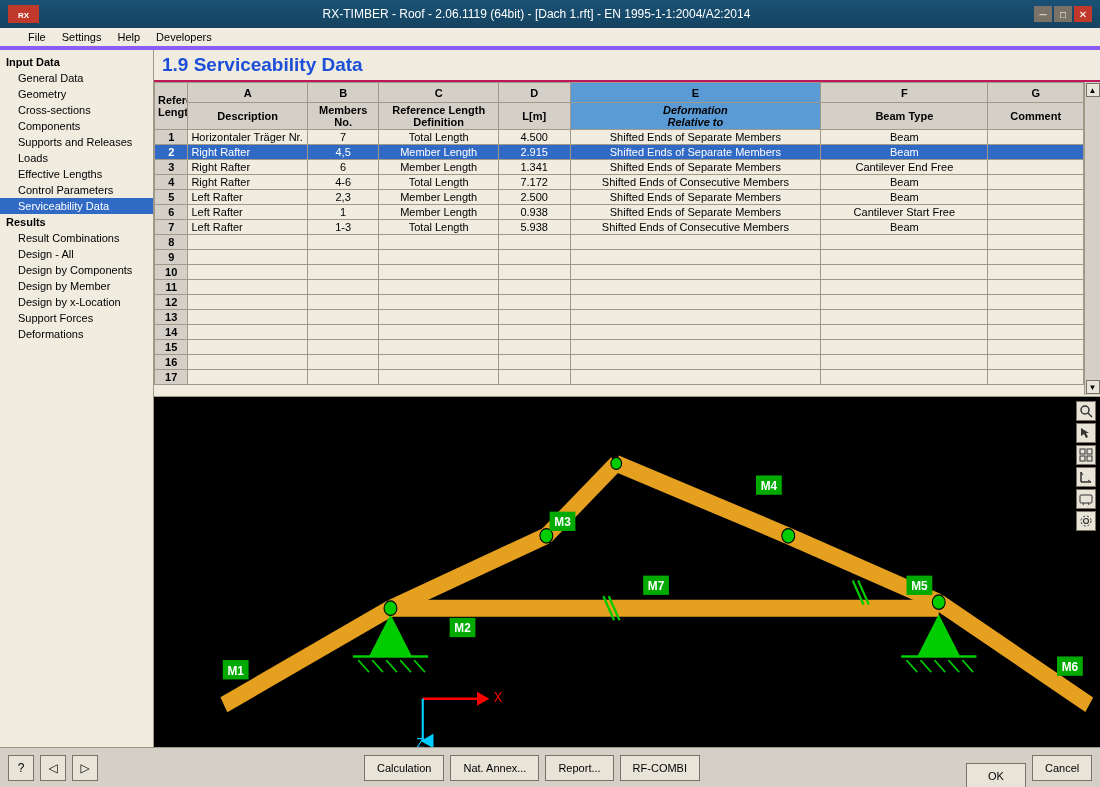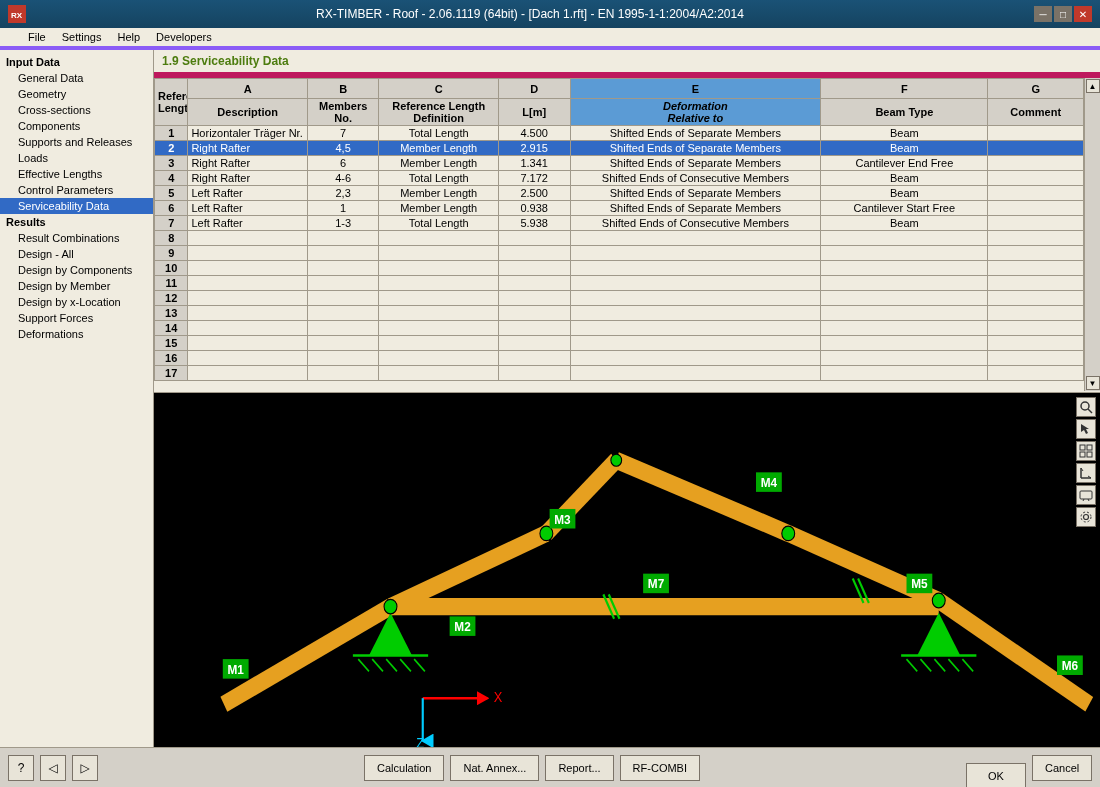--- a/index.html
+++ b/index.html
@@ -35,22 +35,22 @@
     }
     .sidebar-section { font-weight: bold; padding: 2px 6px; color: #000; font-size: 11px; }
     .sidebar-item { padding: 2px 6px 2px 18px; cursor: pointer; color: #000; font-size: 11px; }
     .sidebar-item.active { background: #316ac5; color: white; }
 
     
     #content { flex: 1; background: #f0ece0; overflow: hidden; display: flex; flex-direction: column; }
 
     
     #page-title-bar {
-      background: #f0ece0; padding: 4px 8px 4px 8px; font-size: 12px; font-weight: bold;
-      color: #4d7c0f; border-bottom: 6px solid #be185d;
+      background: #f0ece0; padding: 4px 8px 4px 8px; font-size: 19px; font-weight: bold;
+      color: #1d4ed8; border-bottom: 2px solid #be185d;
     }
 
     
     #table-container {
       height: 315px; overflow: hidden; border-bottom: 1px solid #a0998a; position: relative;
     }
     .data-table {
       width: 100%; border-collapse: collapse; font-size: 11px; table-layout: fixed;
     }
     .data-table th, .data-table td {
@@ -97,21 +97,21 @@
     .rp-btn { width: 20px; height: 20px; background: #e8e4d8; border: 1px solid #7a7267; cursor: pointer; display: flex; align-items: center; justify-content: center; font-size: 10px; }
 
     
     .drawing-svg { position: absolute; top: 0; left: 0; width: 100%; height: 100%; }
   </style>
 </head>
 <body>
 
 <div id="titlebar">
   <div style="display:flex;align-items:center;gap:4px;">
-    <div style="width:18px;height:18px;background:#c0392b;display:flex;align-items:center;justify-content:center;font-size:8px;color:white;">
+    <div style="width:31px;height:18px;background:#c0392b;display:flex;align-items:center;justify-content:center;font-size:8px;color:white;">
       <svg width="16" height="16" viewBox="0 0 16 16">
           <rect width="16" height="16" fill="#c0392b"></rect>
           <text x="2" y="12" font-size="8" fill="white" font-weight="bold">RX</text>
         </svg>
     </div>
   </div>
   <div class="title">RX-TIMBER - Roof - 2.06.1119 (64bit) - [Dach 1.rft] - EN 1995-1-1:2004/A2:2014</div>
   <div class="win-controls">
     <div class="win-btn" style="background:#7a7267;">─</div>
     <div class="win-btn" style="background:#7a7267;">□</div>

